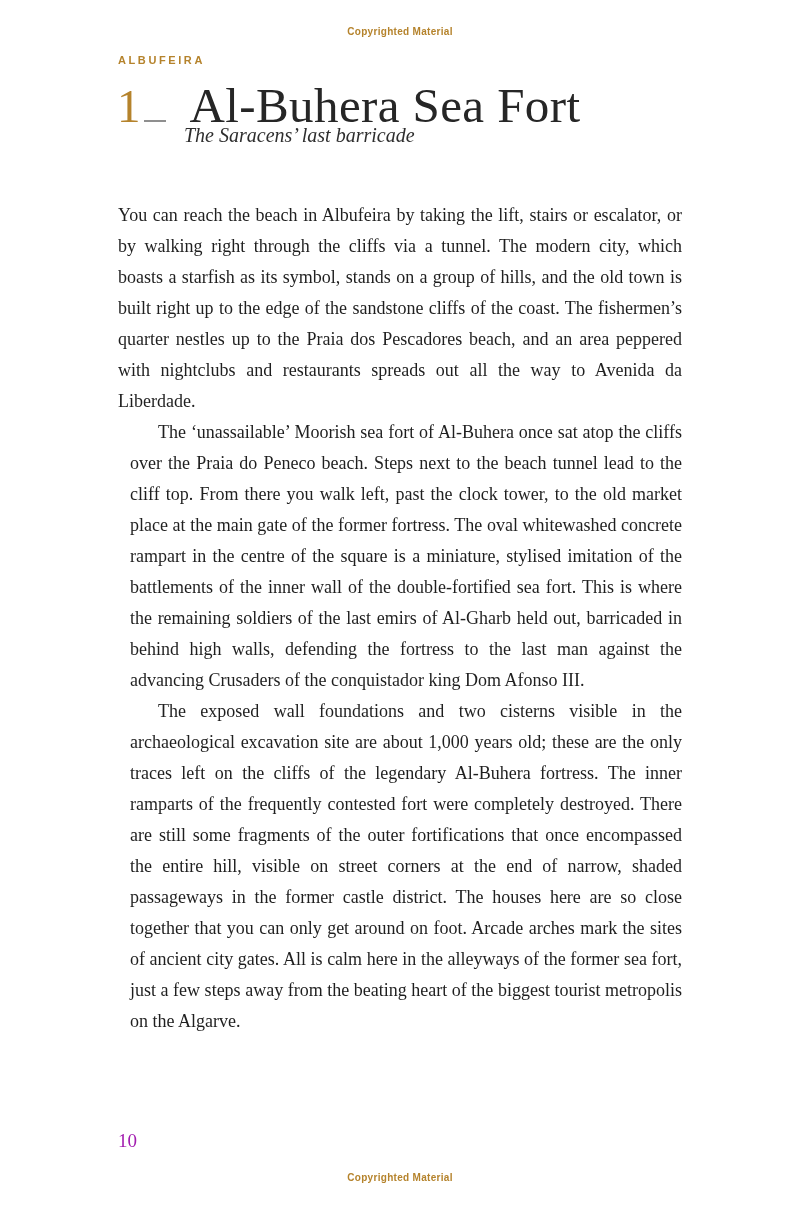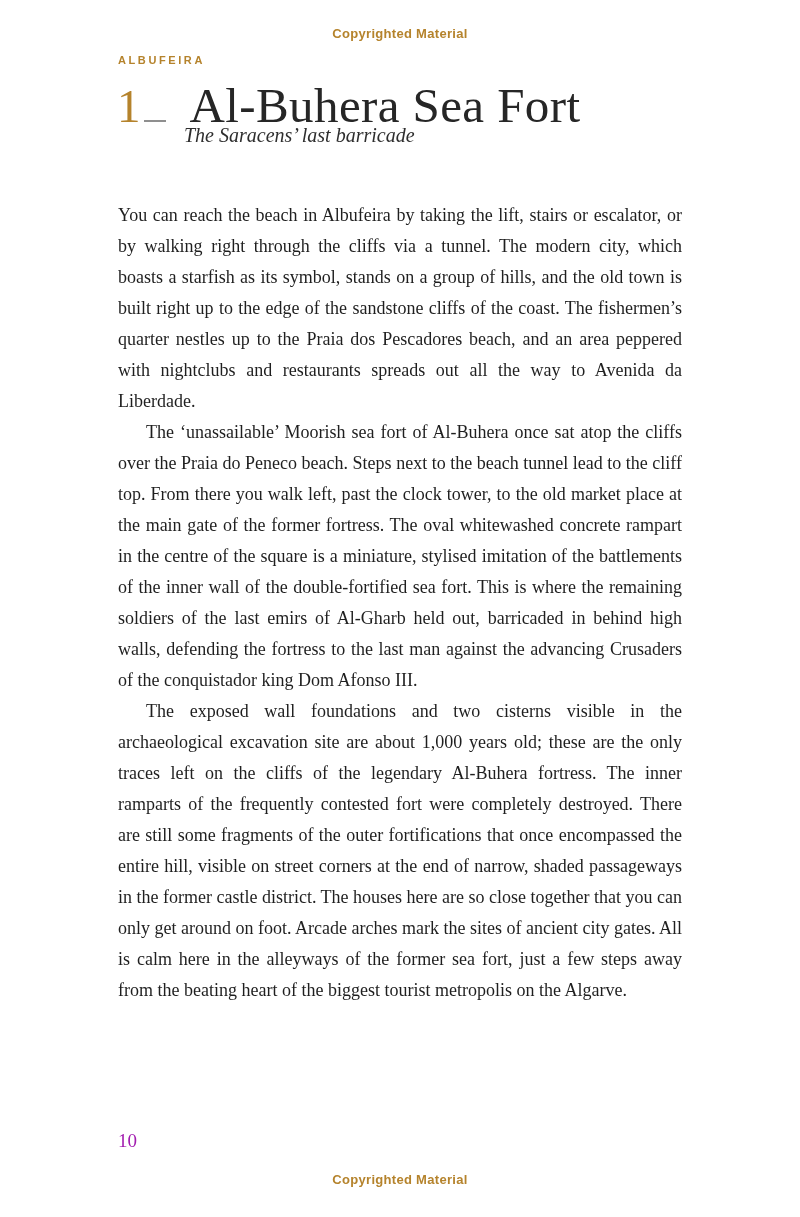--- a/index.html
+++ b/index.html
@@ -17,21 +17,21 @@
     background:#ffffff;
     font-family:"Liberation Serif", serif;
     overflow:hidden;
   }
   .notice{
     position:absolute;
     left:0;right:0;
     text-align:center;
     font-family:"Liberation Sans", sans-serif;
     font-weight:bold;
-    font-size:13px;
+    font-size:10px;
     letter-spacing:0.3px;
     color:var(--accent);
   }
   .notice.top{top:26px;}
   .notice.bottom{top:1172px;}
   .location{
     position:absolute;
     top:54px;
     left:118px;
     font-family:"Liberation Sans", sans-serif;
@@ -80,21 +80,21 @@
     left:118px;
     width:564px;
     font-size:18px;
     line-height:31px;
     color:var(--body);
     text-align:justify;
     hyphens:auto;
     -webkit-hyphens:auto;
   }
   .body-text p{margin:0;}
-  .body-text p.indent{text-indent:28px;}
+  .body-text p.indent{text-indent:28px;margin-left:12px;}
   .page-number{
     position:absolute;
     top:1130px;
     left:118px;
     font-size:19px;
     color:#a21caf;
   }
 </style>
 </head>
 <body>

